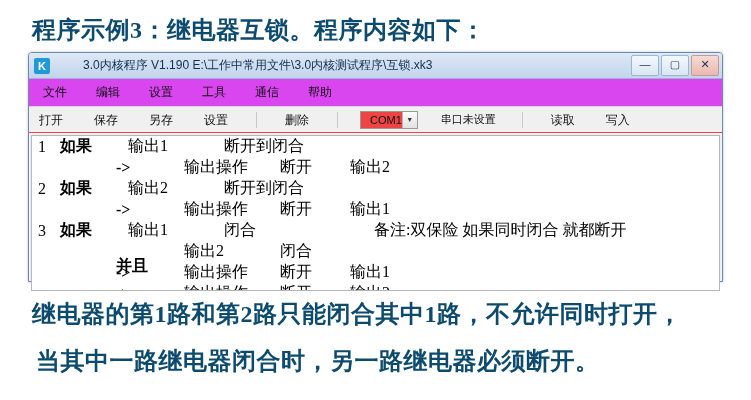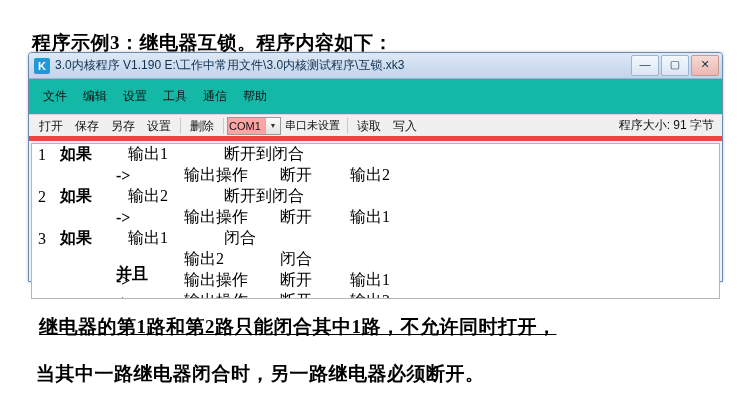--- a/index.html
+++ b/index.html
@@ -15,30 +15,29 @@
   }
   .page {
     position: relative;
     width: 751px;
     height: 400px;
   }
 
   
   .doc-line {
     position: absolute;
-    color: #000000;
+    color: #0c4a6e;
     font-family: "Liberation Serif", serif;
     font-weight: bold;
-    font-size: 19px;
+    font-size: 24px;
     letter-spacing: 0.5px;
     white-space: nowrap;
-    margin-top: 16px;
   }
   #doc-top { left: 32px; top: 14px; }
-  #doc-b1 { left: 39px; top: 298px; text-decoration: underline; }
+  #doc-b1 { left: 32px; top: 298px; }
   #doc-b2 { left: 36px; top: 345px; }
 
   
   .app-window {
     position: absolute;
     left: 28px;
     top: 52px;
     width: 695px;
     height: 230px;
     border: 1px solid #6b8ab0;
@@ -71,20 +70,21 @@
     line-height: 16px;
     text-align: center;
     margin-right: 5px;
     flex: 0 0 auto;
   }
   .title-text {
     font-size: 12px;
     color: #10304f;
     white-space: nowrap;
     overflow: hidden;
+    margin-left: 28px;
   }
   .win-buttons {
     position: absolute;
     right: 3px;
     top: 2px;
     display: flex;
     gap: 2px;
   }
   .win-btn {
     width: 26px;
@@ -97,71 +97,72 @@
     text-align: center;
     color: #20394f;
   }
   .win-btn.close {
     background: linear-gradient(to bottom, #f7d9d5, #eab8b0);
     border-color: #c39a94;
   }
 
   
   .menubar {
-    height: 36px;
-    background: #14b8a6;
+    height: 28px;
+    background: #d946ef;
     border-bottom: 1px solid #d7d7d7;
     display: flex;
     align-items: center;
     padding-left: 6px;
     box-sizing: border-box;
+    gap: 13px;
   }
   .menu-item {
     font-size: 12px;
     color: #111;
     padding: 0 8px;
     line-height: 19px;
     white-space: nowrap;
   }
 
   
   .toolbar {
     height: 26px;
     background: #f0f0f0;
-    border-bottom: 5px solid #ef4444;
+    border-bottom: 1px solid #ef4444;
     display: flex;
     align-items: center;
     padding: 0 4px;
     box-sizing: border-box;
-    gap: 0;
+    gap: 19px;
   }
   .tb-btn {
     font-size: 12px;
     color: #111;
     padding: 1px 5px;
     line-height: 18px;
     border: 1px solid transparent;
     white-space: nowrap;
   }
   .tb-sep {
     width: 1px;
     height: 16px;
     background: #c8c8c8;
     margin: 0 3px;
   }
   .combo {
     height: 18px;
     min-width: 54px;
     border: 1px solid #9a9a9a;
-    background: #fca5a5;
+    background: #ef4444;
     display: flex;
     align-items: center;
     font-size: 11px;
     color: #111;
-    padding-left: 1px;
+    padding-left: 9px;
     box-sizing: border-box;
     justify-content: center;
   }
   .combo .combo-text { flex: 1 1 auto; white-space: nowrap; }
   .combo .arrow {
     width: 14px;
     height: 16px;
     border-left: 1px solid #b5b5b5;
     background: linear-gradient(to bottom,#fbfbfb,#e2e2e2);
     display: flex;
@@ -252,21 +253,20 @@
       <div class="tb-btn">删除</div>
       <div class="tb-sep"></div>
       <div class="combo">
         <div class="combo-text">COM1</div>
         <div class="arrow">▼</div>
       </div>
       <div class="tb-label">串口未设置</div>
       <div class="tb-sep"></div>
       <div class="tb-btn">读取</div>
       <div class="tb-btn">写入</div>
-      <div class="tb-right">程序大小: 91 字节</div>
     </div>
 
     <div class="prog-area">
 
       <div class="prog-row">
         <div class="col-idx">1</div>
         <div class="col-a">如果</div>
         <div class="col-b">输出1</div>
         <div class="col-c">断开到闭合</div>
         <div class="col-d"></div>
@@ -298,20 +298,21 @@
         <div class="col-c" style="width:70px;">断开</div>
         <div class="col-d">输出1</div>
         <div class="col-note"></div>
       </div>
 
       <div class="prog-row">
         <div class="col-idx">3</div>
         <div class="col-a">如果</div>
         <div class="col-b">输出1</div>
         <div class="col-c" style="width:150px;">闭合</div>
+        <div class="col-note">备注:双保险 如果同时闭合 就都断开</div>
       </div>
 
       <div class="prog-row">
         <div class="col-idx"></div>
         <div class="col-a indent" style="width:124px;margin-top:30px;">并且</div>
         <div class="col-b">输出2</div>
         <div class="col-c" style="width:70px;">闭合</div>
         <div class="col-d"></div>
         <div class="col-note"></div>
       </div>

